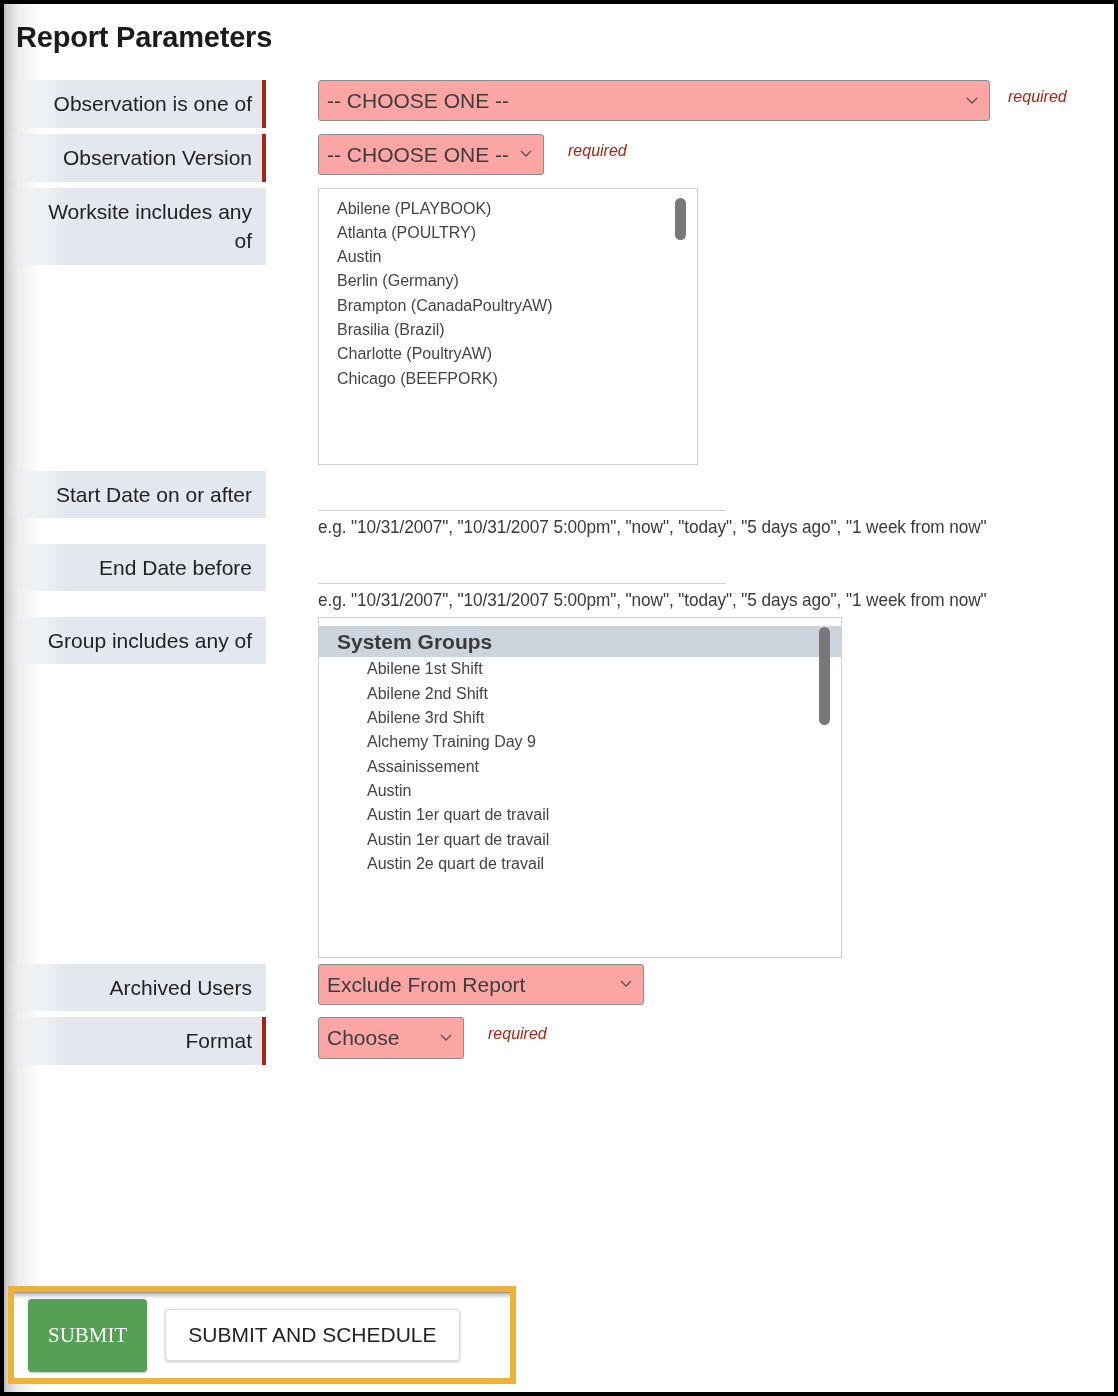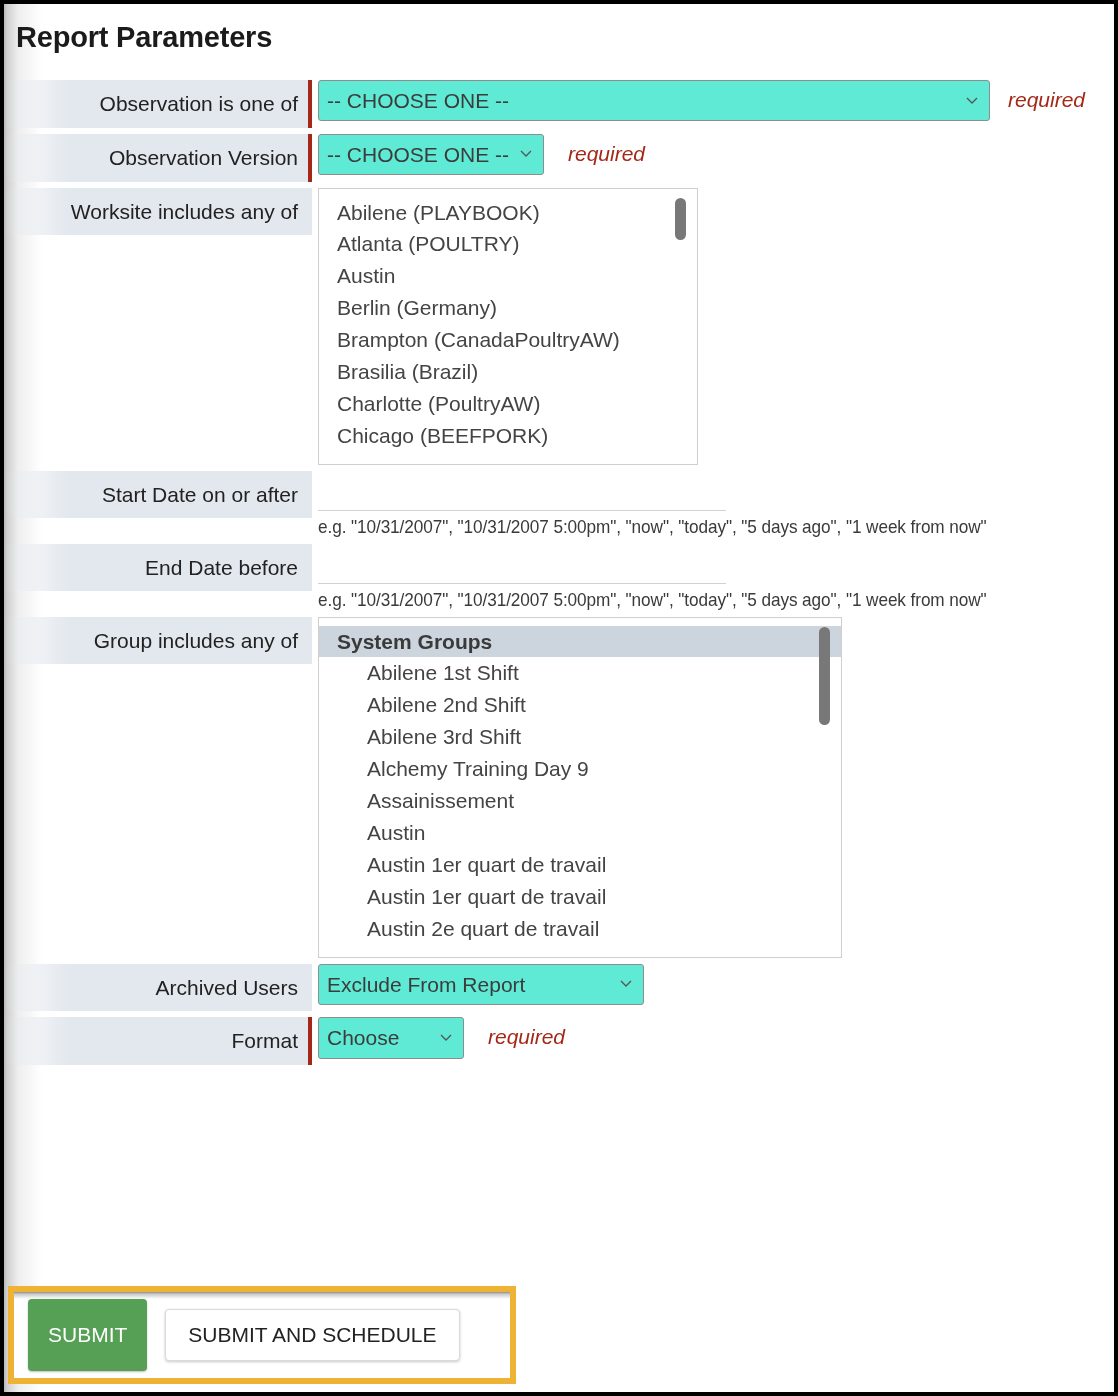--- a/index.html
+++ b/index.html
@@ -64,21 +64,21 @@
     width: 302px;
   }
   .label-cell {
     background: linear-gradient(to right, rgba(227,232,238,0) 0px, rgba(227,232,238,0.35) 20px, #e3e8ee 64px, #e3e8ee 100%);
     text-align: right;
     font-size: 21px;
     color: #222222;
     line-height: 1.42;
     padding: 9px 14px 9px 40px;
     box-sizing: border-box;
-    width: 308px;
+    width: 262px;
   }
   .label-cell.req-bar {
     border-right: 4px solid #a52718;
     padding-right: 10px;
   }
 
   td.field-col {
     padding-left: 12px;
   }
   .field-wrap {
@@ -86,21 +86,21 @@
     align-items: flex-start;
   }
 
   
   .sel {
     position: relative;
     display: inline-block;
     box-sizing: border-box;
     border: 1px solid #8d8d8d;
     border-radius: 3px;
-    background: #5eead4;
+    background: #fca5a5;
     font-size: 21px;
     color: #3c3c3c;
     padding: 6px 34px 6px 8px;
     line-height: 1.3;
     white-space: nowrap;
   }
   .sel .chev {
     position: absolute;
     right: 10px;
     top: 50%;
@@ -110,41 +110,41 @@
   }
   .sel .chev svg { display: block; }
   .sel-wide { width: 672px; }
   .sel-version { }
   .sel-archived { min-width: 326px; }
   .sel-format { min-width: 146px; }
 
   .required-note {
     color: #a52718;
     font-style: italic;
-    font-size: 21px;
+    font-size: 16px;
     margin-left: 18px;
     margin-top: 8px;
     white-space: nowrap;
   }
   .required-note.tight { margin-left: 24px; }
 
   
   .listbox {
     box-sizing: border-box;
     border: 1px solid #cfcfcf;
     background: #ffffff;
     position: relative;
     overflow: hidden;
     padding: 8px 0 8px 0;
   }
   .listbox-worksite { width: 380px; height: 277px; }
   .listbox-group { width: 524px; height: 341px; }
 
   .listbox .opt {
-    font-size: 21px;
+    font-size: 16px;
     color: #444444;
     line-height: 1.52;
     padding: 0 18px 0 18px;
     white-space: nowrap;
   }
   .listbox .optgroup-label {
     font-size: 21px;
     font-weight: bold;
     color: #3a3a3a;
     background: #ccd4dd;
@@ -225,20 +225,21 @@
     box-sizing: border-box;
     cursor: pointer;
     white-space: nowrap;
   }
   .btn-submit {
     background: #55a055;
     color: #ffffff;
     border: none;
     padding: 24px 20px;
     box-shadow: 0 1px 2px rgba(0,0,0,0.25);
+    font-family: Liberation Serif, serif;
   }
   .btn-schedule {
     background: #ffffff;
     color: #222222;
     border: 1px solid #dadada;
     padding: 13px 22px;
     margin-left: 18px;
     box-shadow: 0 1px 3px rgba(0,0,0,0.22);
   }
 </style>

